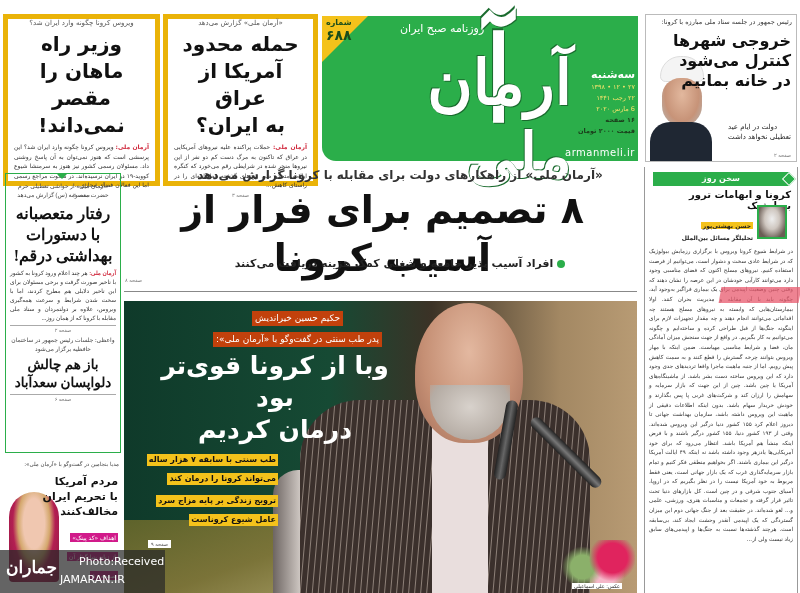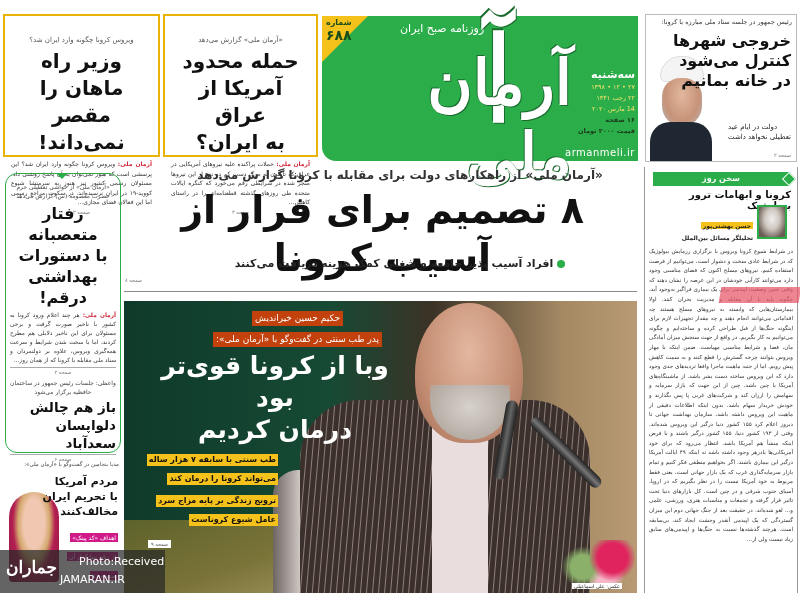--- a/index.html
+++ b/index.html
@@ -14,21 +14,21 @@
   .issue-num { left: 326px; top: 27px; font-size: 14px; color: #1b4d1b; font-weight: bold; letter-spacing: 1px; }
   .mast-tagline { left: 400px; top: 22px; font-size: 11px; color: #fff; }
   .mast-logo { left: 336px; top: 6px; width: 236px; height: 150px; }
   .mast-logo span { position: absolute; color: #fff; font-family: "DejaVu Serif", serif; font-weight: bold; text-shadow: 1px 1px 0 #1a6b2e, -1px -1px 0 #1a6b2e; }
   .mast-date { right: 165px; top: 68px; width: 62px; text-align: right; color: #fff; font-size: 6.5px; line-height: 11px; }
   .mast-date .day { font-size: 11px; font-weight: bold; line-height: 14px; }
   .mast-date .yel { color: #f4e36b; }
   .mast-url { left: 565px; top: 147px; font-size: 10px; color: #fff; direction: ltr; letter-spacing: 0.5px; }
 
   
-  .topbox { top: 14px; height: 143px; border: 2px solid #eab308; padding: 20px 6px; text-align: center; }
+  .topbox { top: 14px; height: 172px; border: 5px solid #eab308; padding: 0 6px; text-align: center; }
   .kicker { font-size: 7px; color: #555; margin-bottom: 4px; }
   .big-title { font-size: 20px; font-weight: bold; line-height: 27px; color: #111; }
   .body-text { font-size: 6px; line-height: 9.5px; text-align: justify; color: #333; margin-top: 3px; }
   .body-text .lead { color: #d0283c; font-weight: bold; }
   .page-ref { font-size: 5px; color: #777; margin-top: 2px; }
 
   
   .rouhani-box { left: 645px; top: 14px; width: 152px; height: 148px; border: 1px solid #bbb; overflow: hidden; background: #fff; }
   .rouhani-kicker { position: absolute; right: 4px; top: 3px; font-size: 6.5px; color: #333; }
   .rouhani-title { position: absolute; right: 5px; top: 16px; font-size: 16px; font-weight: bold; line-height: 20px; color: #111; text-align: right; z-index: 2; }
@@ -59,29 +59,29 @@
   .green-kicker { left: 200px; top: 306px; width: 195px; text-align: center; }
   .green-kicker span { display: inline-block; background: #c2410c; color: #fff; font-size: 9px; padding: 1px 3px; line-height: 13px; margin-bottom: 1px; }
   .photo-title { left: 140px; top: 350px; width: 270px; text-align: center; color: #fff; font-size: 25px; font-weight: bold; line-height: 32px; }
   .yellow-points { left: 143px; top: 447px; width: 135px; text-align: right; }
   .yellow-points span { display: inline-block; background: #f4c21b; color: #111; font-size: 8px; font-weight: bold; padding: 0 2px; line-height: 11.5px; }
   .yellow-points .grp { margin-bottom: 3px; }
   .photo-ref { left: 148px; top: 540px; background: #fff; font-size: 5px; color: #555; padding: 1px 3px; }
   .photo-credit { left: 572px; top: 583px; font-size: 5px; color: #222; background: #fff; padding: 0 2px; }
 
   
-  .left-col { left: 5px; top: 173px; width: 116px; height: 280px; border: 1px solid #2bae4a; border-radius: 12px; padding: 8px 4px 4px; text-align: center; }
+  .left-col { left: 5px; top: 173px; width: 116px; height: 280px; border: 1px solid #2bae4a; border-radius: 0; padding: 8px 4px 4px; text-align: center; font-family: Liberation Serif, serif; }
   .tri-down { left: 56px; top: 173px; width: 0; height: 0; border-left: 6px solid transparent; border-right: 6px solid transparent; border-top: 6px solid #2bae4a; }
   .lc-kicker { font-size: 6px; color: #444; line-height: 9px; }
   .lc-title { font-size: 16px; font-weight: bold; line-height: 21px; color: #111; margin: 3px 0; }
   .lc-body { font-size: 5.8px; line-height: 9px; text-align: justify; color: #333; }
   .lc-body .lead { color: #d0283c; font-weight: bold; }
   .lc-ref { font-size: 5px; color: #777; margin: 2px 0 3px; border-top: 1px solid #aaa; padding-top: 1px; }
   .lc-kicker2 { font-size: 6px; color: #444; line-height: 9px; }
-  .lc-title2 { font-size: 13.5px; font-weight: bold; line-height: 18px; color: #111; margin-top: 2px; text-align: right; }
+  .lc-title2 { font-size: 13.5px; font-weight: bold; line-height: 18px; color: #111; margin-top: 2px; }
 
   .lower-left { left: 5px; top: 457px; width: 116px; height: 136px; }
   .ll-kicker { position: absolute; right: 2px; top: 4px; font-size: 5.5px; color: #444; width: 114px; text-align: right; }
   .ll-title { position: absolute; right: 3px; top: 17px; font-size: 11px; font-weight: bold; line-height: 15px; color: #111; text-align: right; z-index: 2; }
   .ll-pink { position: absolute; right: 3px; top: 68px; text-align: right; }
   .ll-pink span { display: inline-block; background: #d11a8a; color: #fff; font-size: 6px; padding: 0 2px; line-height: 9px; margin-bottom: 1px; }
   .woman { position: absolute; left: 4px; top: 35px; width: 50px; height: 90px; background: radial-gradient(ellipse at 50% 35%, #f0c7b0 0%, #f0c7b0 30%, #d4a86d 45%, #b31f52 60%, #8c1540 100%); border-radius: 25px 25px 4px 4px; }
 
   
   .watermark { left: 0; top: 550px; width: 165px; height: 43px; background: rgba(40,40,40,0.72); }
@@ -109,21 +109,21 @@
   <span style="left:30px; top:40px; font-size:62px; letter-spacing:-4px;">آرمان ملی</span>
 </div>
 <div class="abs mast-corner"></div>
 <div class="abs issue-label">شماره</div>
 <div class="abs issue-num">۶۸۸</div>
 <div class="abs mast-tagline">روزنامه صبح ایران</div>
 <div class="abs mast-date">
   <div class="day">سه‌شنبه</div>
   <div class="yel">۲۷ • ۱۲ • ۱۳۹۸</div>
   <div class="yel">۲۲ رجب ۱۴۴۱</div>
-  <div class="yel">14 مارس ۲۰۲۰</div>
+  <div class="yel">6 مارس ۲۰۲۰</div>
   <div style="color:#1b3d1b;font-weight:bold;">۱۶ صفحه</div>
   <div style="color:#1b3d1b;font-weight:bold;">قیمت ۲۰۰۰ تومان</div>
 </div>
 <div class="abs mast-url">armanmeli.ir</div>
 
 <div class="abs topbox" style="left:3px; width:157px;">
   <div class="kicker">ویروس کرونا چگونه وارد ایران شد؟</div>
   <div class="big-title">
     <div>وزیر راه</div>
     <div>ماهان را</div>

